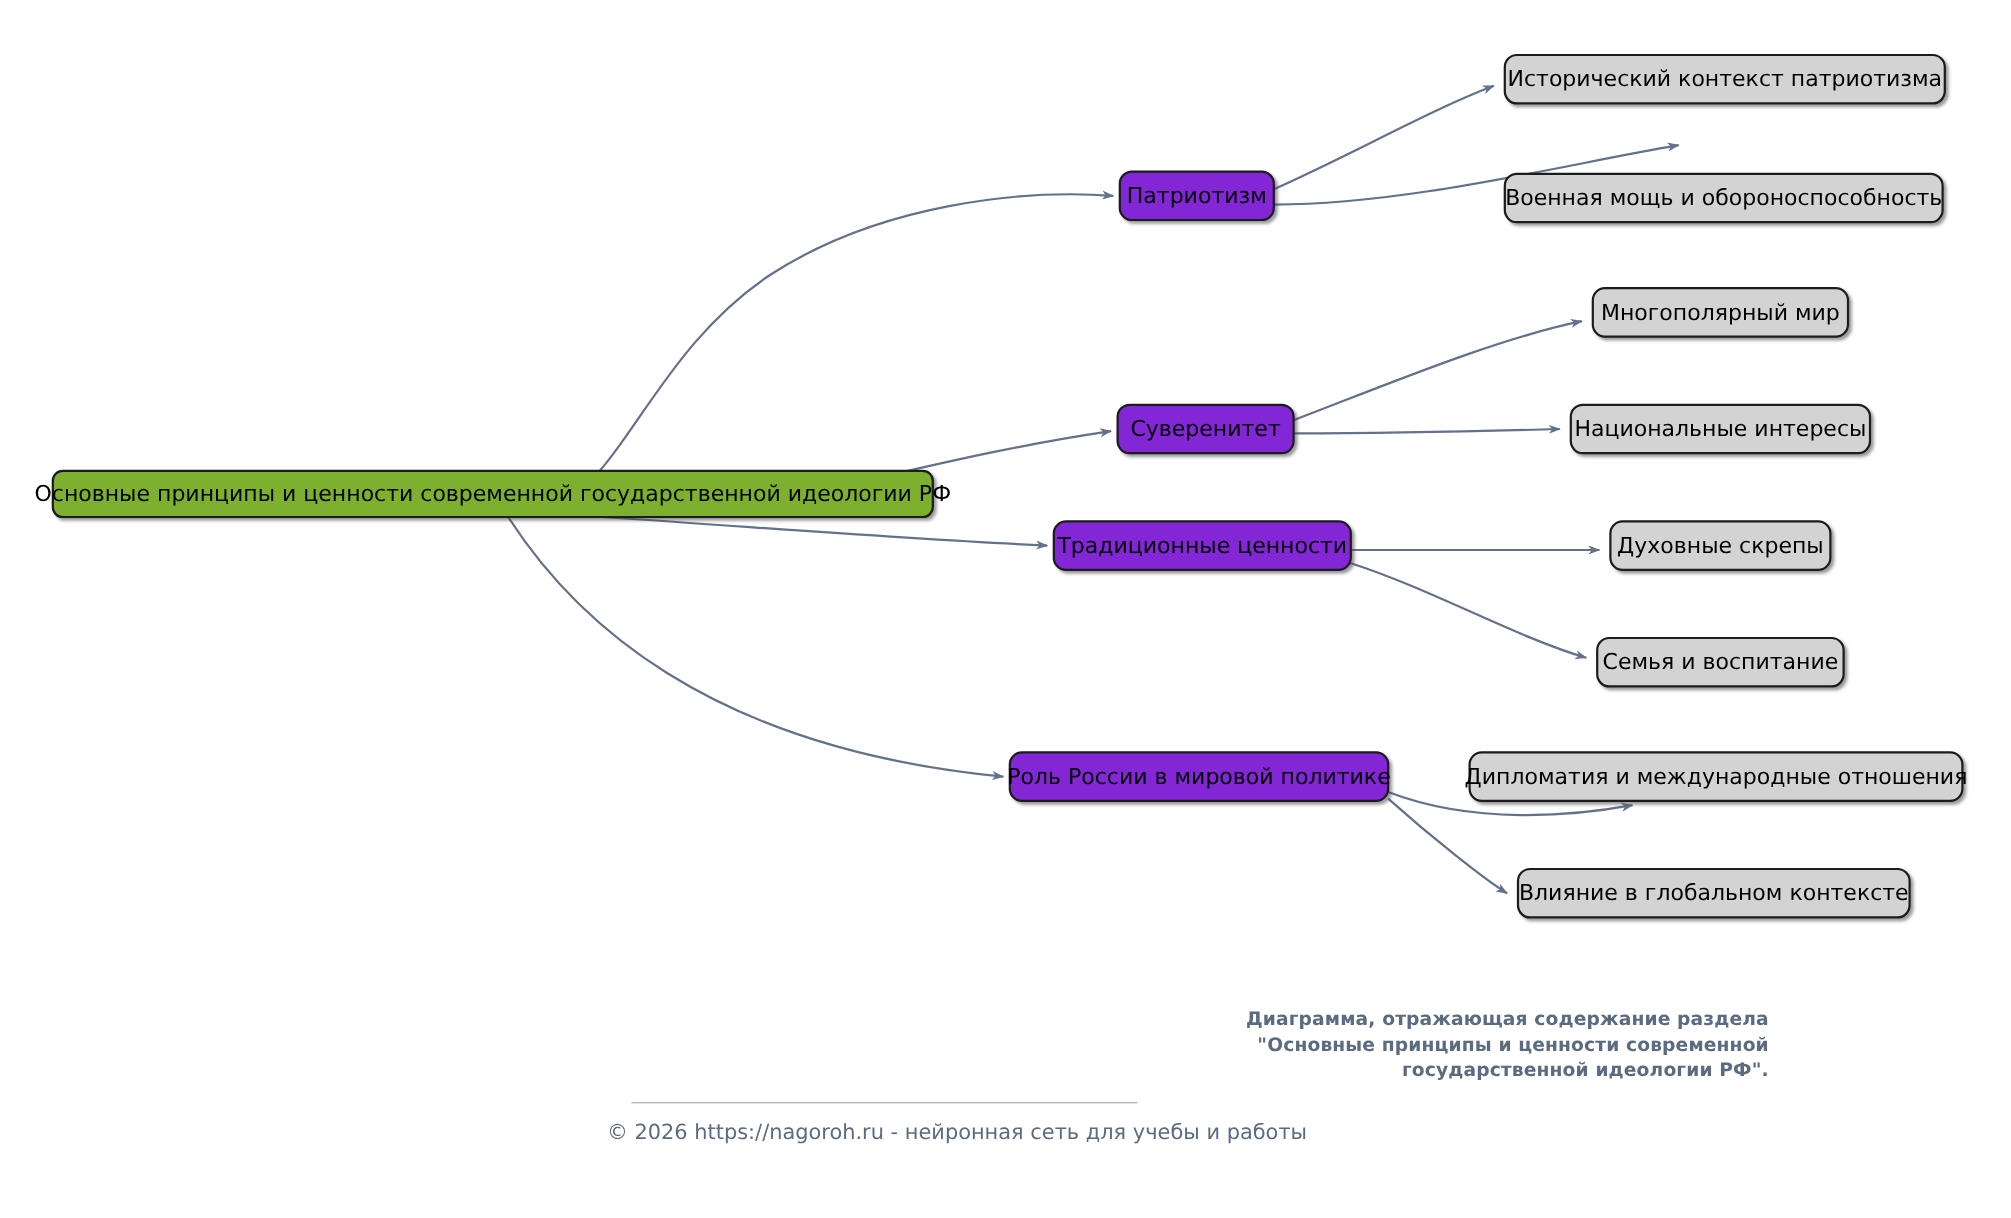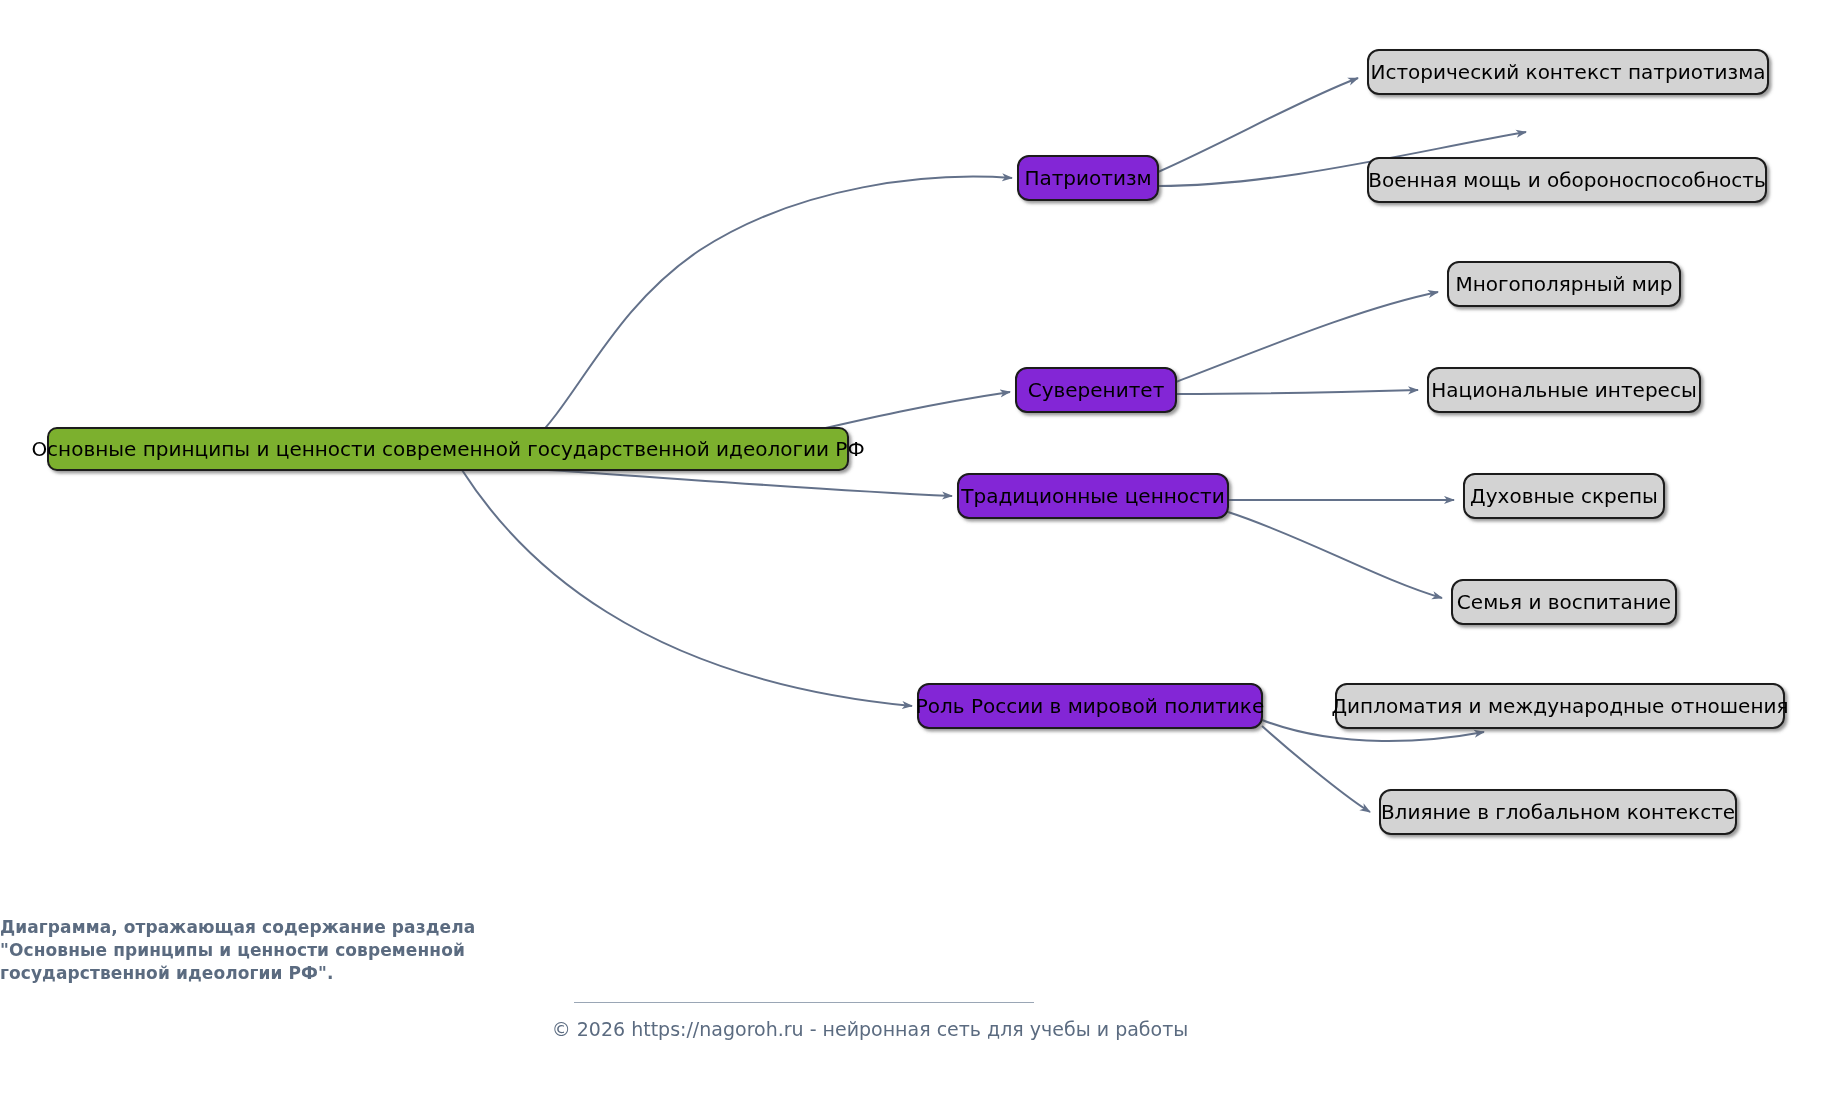--- a/index.html
+++ b/index.html
@@ -46,21 +46,21 @@
   .edge-path {
     fill: none;
     stroke: #63718a;
     stroke-width: 2;
   }
   .caption-block {
     position: absolute;
     left: 0;
     top: 916px;
     width: 1608px;
-    text-align: left;
+    text-align: right;
   }
   .caption-line {
     font-family: "DejaVu Sans", "Liberation Sans", sans-serif;
     font-size: 17px;
     font-weight: bold;
     color: #5b6b80;
     line-height: 23px;
     letter-spacing: 0.1px;
   }
   .caption-rule {

